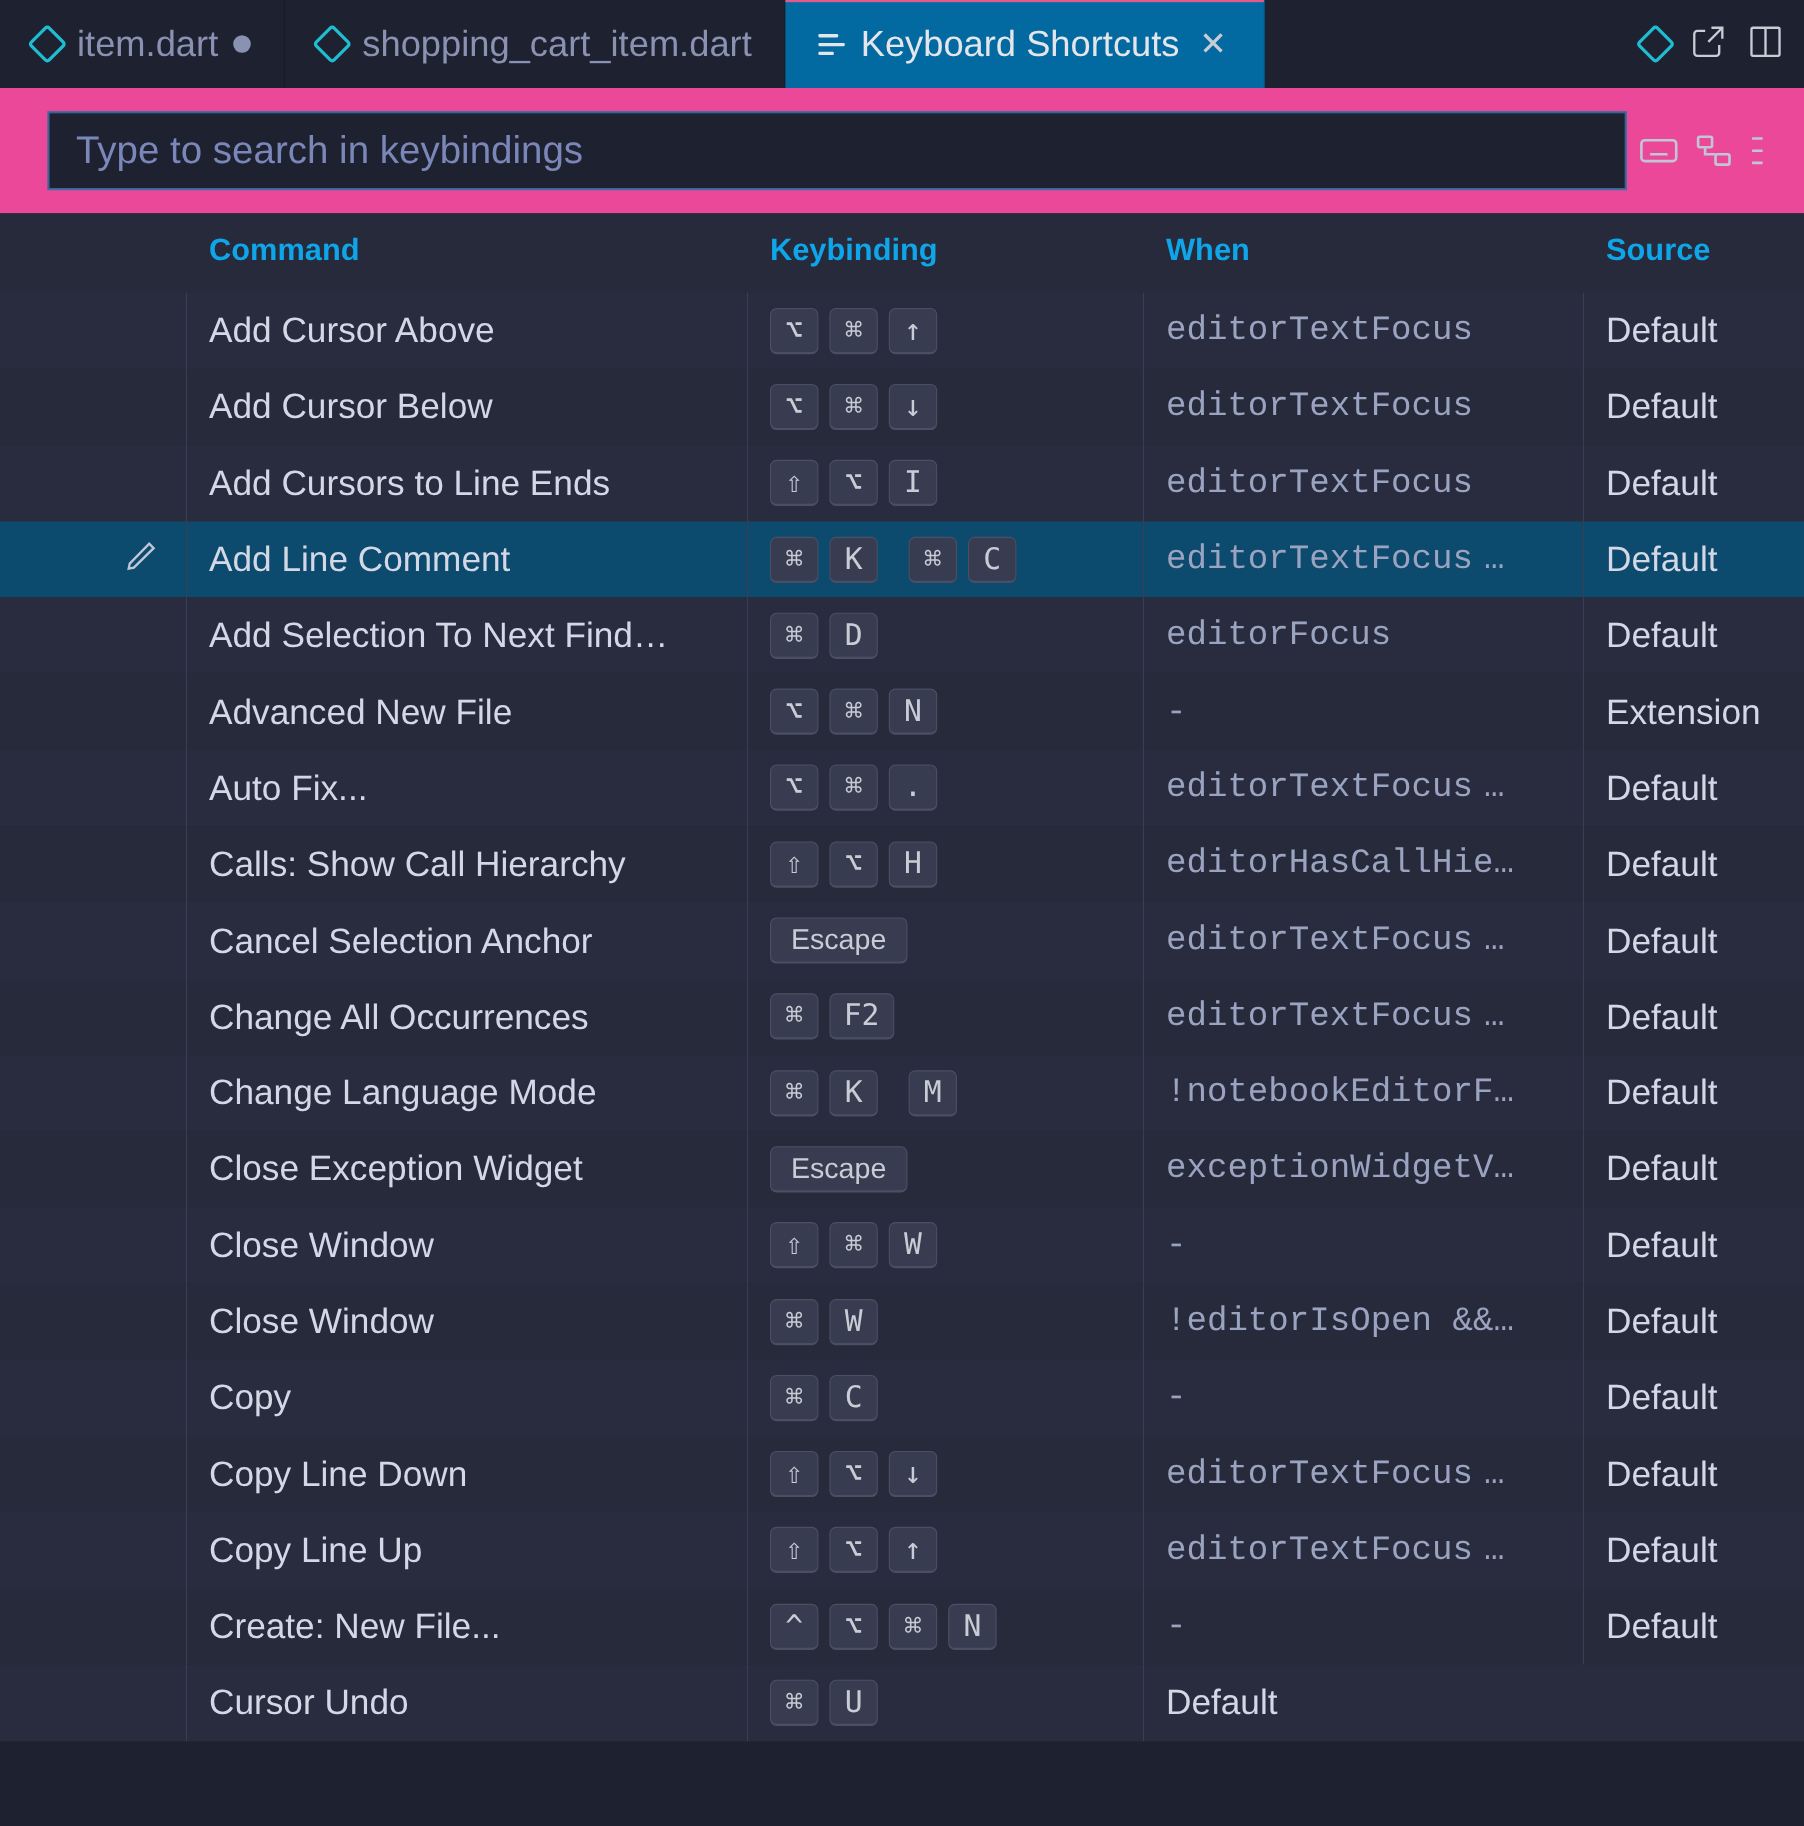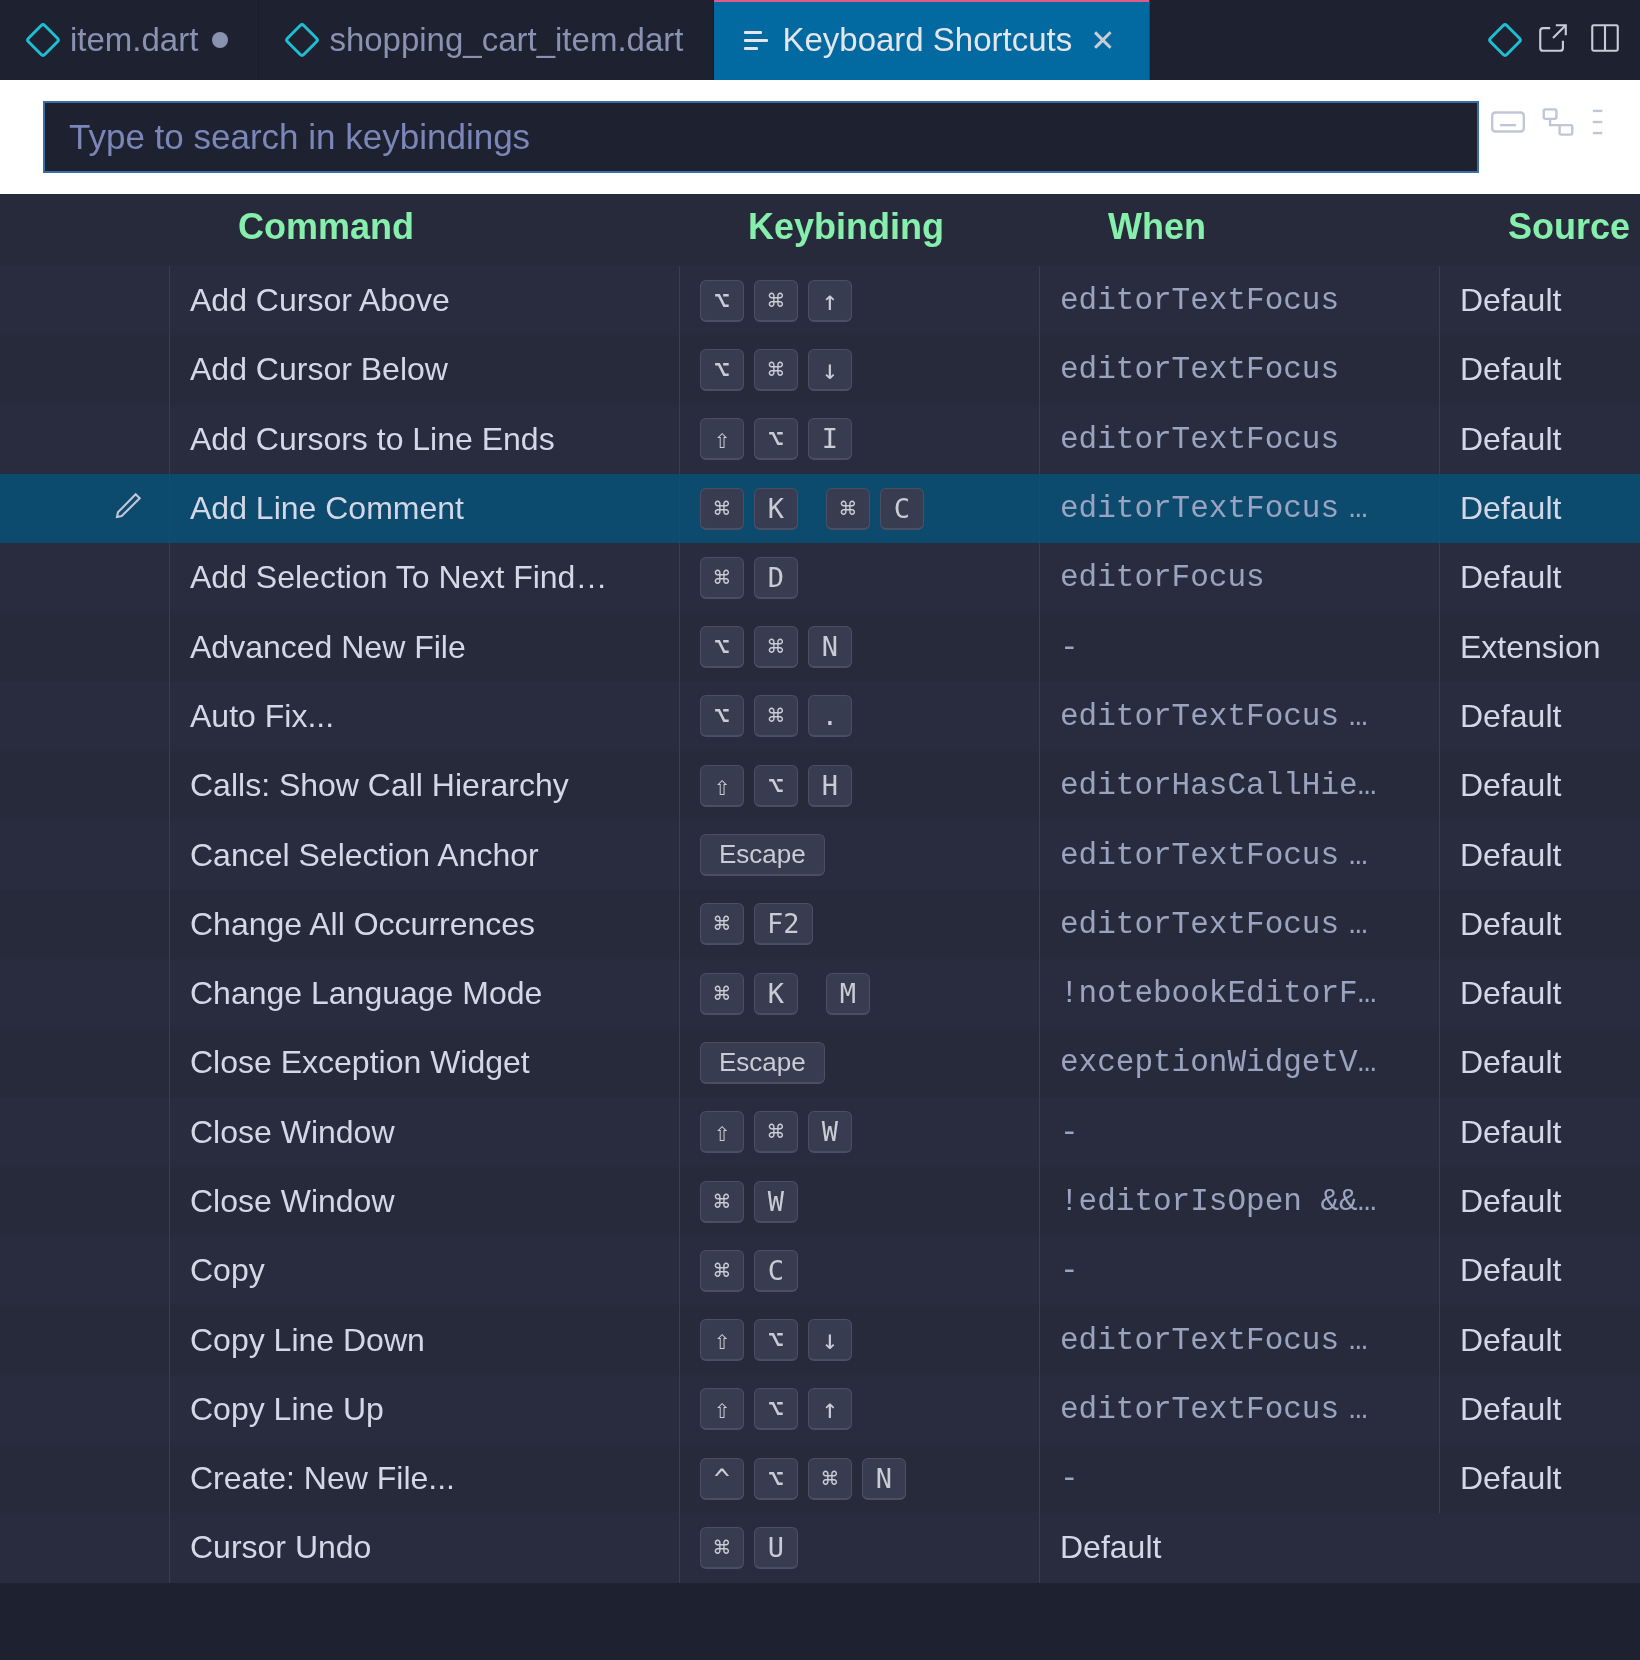--- a/index.html
+++ b/index.html
@@ -78,23 +78,24 @@
     margin-left: auto;
     display: flex;
     align-items: center;
     gap: 18px;
     padding: 0 18px;
   }
   .tab-actions-right svg { width: 34px; height: 34px; fill: none; stroke: #c8ccd4; stroke-width: 1.5; }
   
   
   .search-row {
-    background: #ffffff;
+    background: #ec4899;
     padding: 22px 36px 22px 44px;
     display: flex;
+    align-items: center;
     gap: 10px;
   }
   .search-input {
     flex: 1;
     background: #1e2130;
     border: 1px solid #3a6ea5;
     outline: 1px solid #3a6ea5;
     height: 70px;
     padding: 0 24px;
     font-size: 35px;
@@ -107,24 +108,23 @@
   
   .table {
     background: #262a3b;
   }
   .thead {
     display: grid;
     grid-template-columns: 170px 510px 360px 400px 200px;
     height: 72px;
     align-items: center;
     font-weight: 700;
-    font-size: 36px;
-    color: #86efac;
+    font-size: 28px;
+    color: #0ea5e9;
     padding-bottom: 6px;
-    padding-left: 48px;
   }
   .thead > div { padding-left: 20px; }
   .thead .col-cmd { padding-left: 20px; }
   
   .row {
     display: grid;
     grid-template-columns: 170px 510px 360px 400px 200px;
     height: 69.3px;
     align-items: center;
     font-size: 32px;

